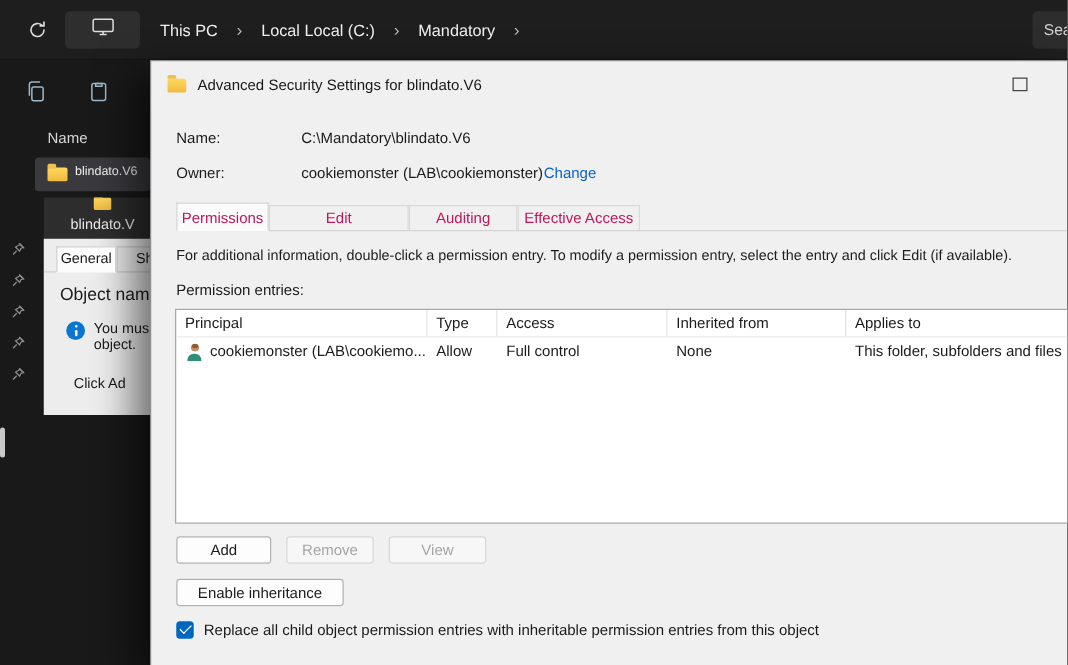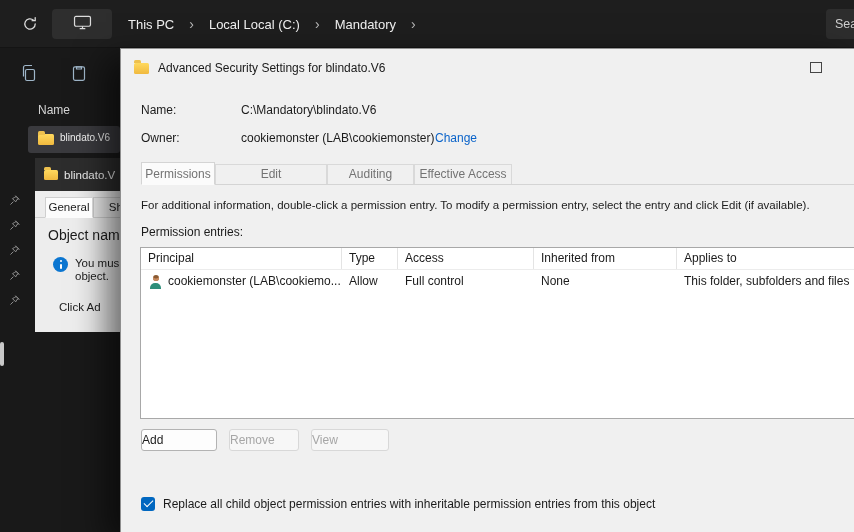--- a/index.html
+++ b/index.html
@@ -23,21 +23,21 @@
   .file-row .folder { position:absolute; left:10px; top:8px; }
   .file-row .file-label { position:absolute; left:32px; top:6px; color:#f0f0f0; font-size:10px; white-space:nowrap; }
   .pin { position:absolute; left:8px; width:13px; height:13px; }
   .scroll-thumb { position:absolute; left:0; top:342px; width:4px; height:24px; background:#c9c9c9; border-radius:2px; }
 
   
   .folder { position:relative; width:16px; height:11px; background:linear-gradient(180deg,#ffd95e,#f0b93f); border-radius:1.5px; }
   .folder::before { content:""; position:absolute; top:-3px; left:0; width:7px; height:3.5px; background:#eec14e; border-radius:1.5px 1.5px 0 0; }
 
   
-  .props-title { position:absolute; left:35px; top:158px; width:85px; height:33px; background:#2d2d2d; display:flex; align-items:center; gap:6px; padding-left:9px; overflow:hidden; }
+  .props-title { position:absolute; left:35px; top:158px; width:85px; height:33px; background:#2d2d2d; display:flex; align-items:center; gap:6px; padding-left:9px; overflow:hidden;flex-direction:column; }
   .props-title .props-name { color:#e8e8e8; font-size:11.5px; white-space:nowrap; }
   .props-body { position:absolute; left:35px; top:191px; width:85px; height:141px; background:#ededed; overflow:hidden; }
   .props-tabline { position:absolute; left:0; top:26px; width:100%; border-bottom:1px solid #cfcfcf; }
   .props-tab { position:absolute; top:6px; height:21px; line-height:19px; text-align:center; font-size:11.5px; color:#1b1b1b; border:1px solid #cfcfcf; }
   .props-tab.active { left:10px; width:48px; background:#fcfcfc; border-bottom:1px solid #fcfcfc; z-index:2; }
   .props-tab.inactive { left:58px; width:52px; background:#ededed; }
   .props-objname { position:absolute; left:13px; top:36px; font-size:14px; color:#1b1b1b; white-space:nowrap; }
   .props-info { position:absolute; left:18px; top:66px; display:flex; gap:7px; }
   .props-info-lines { font-size:11.5px; color:#1b1b1b; line-height:13px; white-space:nowrap; }
   .props-hint { position:absolute; left:24px; top:110px; font-size:11.5px; color:#1b1b1b; white-space:nowrap; }
@@ -51,40 +51,40 @@
   .dlg-title { font-size:12px; color:#191919; white-space:nowrap; }
   .max-btn { position:absolute; right:32px; top:13px; width:12px; height:11px; border:1.2px solid #454545; background:transparent; }
 
   .fld-label { position:absolute; left:20px; font-size:12px; color:#1b1b1b; }
   .fld-value { position:absolute; left:120px; font-size:12px; color:#1b1b1b; white-space:nowrap; }
   .row-name-y { top:54px; }
   .row-owner-y { top:82px; }
   .change-link { position:absolute; left:314px; top:82px; font-size:12px; color:#0a63c9; cursor:pointer; white-space:nowrap; }
 
   .tabstrip { position:absolute; left:20px; right:0; top:113px; height:23px; border-bottom:1px solid #d4d4d4; display:flex; align-items:flex-end; }
-  .tab { text-align:center; font-size:12px; color:#737373; border:1px solid #d9d9d9; border-bottom:none; background:#f0f0f0; height:20px; line-height:19px; cursor:default; }
+  .tab { text-align:center; font-size:12px; color:#be185d; border:1px solid #d9d9d9; border-bottom:none; background:#f0f0f0; height:20px; line-height:19px; cursor:default; }
   .tab.active { background:#fbfbfb; height:23px; line-height:22px; border:1px solid #d4d4d4; border-bottom:1px solid #fbfbfb; margin-bottom:-1px; z-index:2; }
   .tab.w1 { width:74px; } .tab.w2 { width:112px; } .tab.w3 { width:87px; } .tab.w4 { width:98px; }
 
   .instruction { position:absolute; left:20px; top:150px; right:6px; font-size:11.5px; color:#1c1c1c; white-space:nowrap; overflow:hidden; }
   .entries-label { position:absolute; left:20px; top:176px; font-size:12px; color:#1b1b1b; }
 
   .ptable { position:absolute; left:19px; top:198px; right:-2px; height:172px; background:#ffffff; border:1px solid #a8a8a8; overflow:hidden; }
   .thead { display:flex; height:22px; border-bottom:1px solid #ececec; }
   .thead .cell { font-size:12px; color:#1b1b1b; line-height:21px; padding-left:7px; border-right:1px solid #e4e4e4; overflow:hidden; white-space:nowrap; }
   .thead .cell:last-child { border-right:none; }
   .trow { display:flex; height:22px; align-items:center; }
   .trow .cell { font-size:12px; color:#1b1b1b; padding-left:7px; overflow:hidden; white-space:nowrap; display:flex; align-items:center; gap:5px; }
   .c1 { width:201px; flex:0 0 auto; } .c2 { width:56px; flex:0 0 auto; } .c3 { width:136px; flex:0 0 auto; } .c4 { width:143px; flex:0 0 auto; } .c5 { flex:1; }
 
   .avatar { position:relative; width:15px; height:15px; overflow:hidden; flex:0 0 auto; }
   .avatar::before { content:""; position:absolute; top:1px; left:4.5px; width:6px; height:6px; border-radius:50%; background:#8a5a32; box-shadow:inset 0 -2.5px 0 #c98b5f; }
   .avatar::after { content:""; position:absolute; bottom:0; left:2px; width:11px; height:6px; border-radius:5px 5px 0 0; background:#2f8f7a; }
 
-  .btn { position:absolute; height:22px; background:#fdfdfd; border:1px solid #b3b3b3; border-radius:3px; font-size:12px; color:#1b1b1b; text-align:left; line-height:20px; cursor:pointer; font-family:inherit; }
+  .btn { position:absolute; height:22px; background:#fdfdfd; border:1px solid #b3b3b3; border-radius:3px; font-size:12px; color:#1b1b1b; text-align:center; line-height:20px; cursor:pointer; font-family:inherit; }
   .btn.disabled { background:#f7f7f7; border-color:#d8d8d8; color:#a6a6a6; }
   .btn-add { left:20px; top:380px; width:76px; }
   .btn-remove { left:108px; top:380px; width:70px; }
   .btn-view { left:190px; top:380px; width:78px; }
   .btn-inherit { left:20px; top:414px; width:134px; }
 
   .chk-row { position:absolute; left:20px; top:448px; display:flex; align-items:center; gap:8px; }
   .checkbox { width:14px; height:14px; background:#0067c0; border-radius:3px; position:relative; flex:0 0 auto; cursor:pointer; }
   .checkbox::after { content:""; position:absolute; left:2.6px; top:3.4px; width:7.5px; height:3.8px; border-left:1.6px solid #fff; border-bottom:1.6px solid #fff; transform:rotate(-45deg); }
   .chk-label { font-size:12px; color:#1b1b1b; white-space:nowrap; }
@@ -242,20 +242,21 @@
         <div class="cell c2">Allow</div>
         <div class="cell c3">Full control</div>
         <div class="cell c4">None</div>
         <div class="cell c5">This folder, subfolders and files</div>
       </div>
     </div>
 
     <button class="btn btn-add">Add</button>
     <button class="btn btn-remove disabled">Remove</button>
     <button class="btn btn-view disabled">View</button>
+    <button class="btn btn-inherit">Enable inheritance</button>
 
     <div class="chk-row">
       <span class="checkbox"></span>
       <span class="chk-label">Replace all child object permission entries with inheritable permission entries from this object</span>
     </div>
   </div>
 
 </div>
 
 </body></html>

